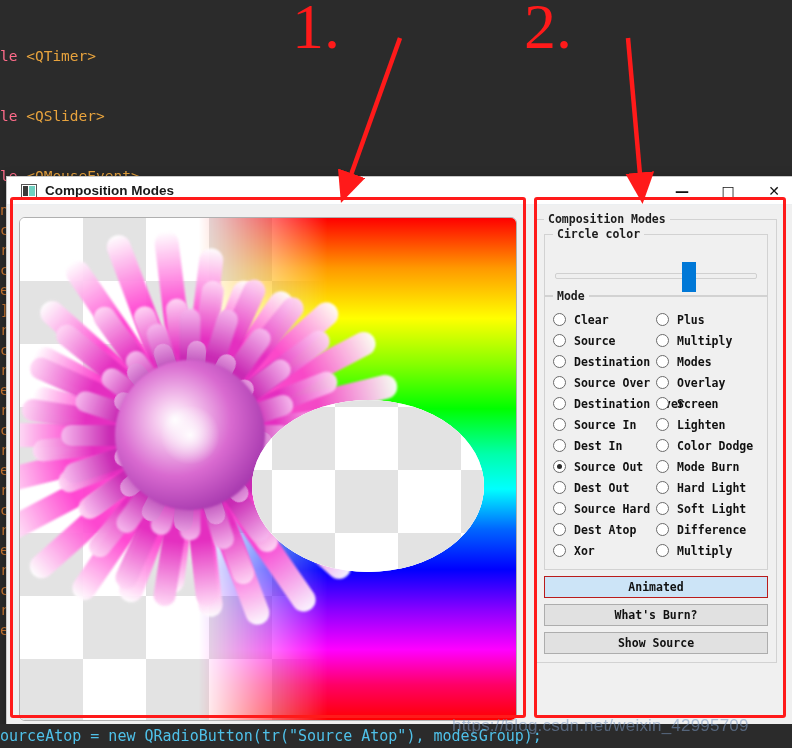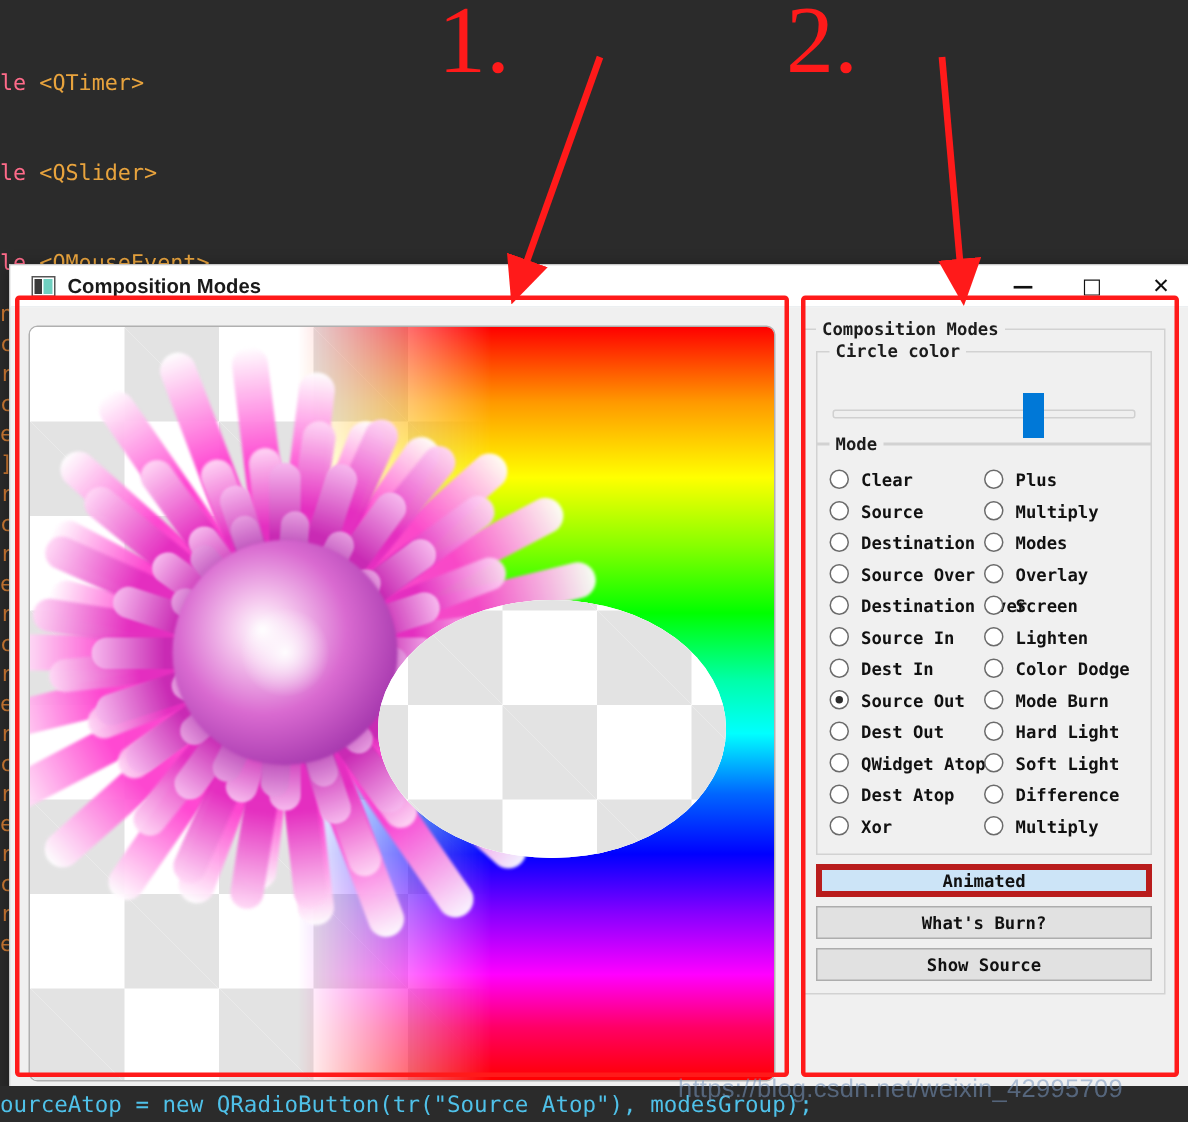--- a/index.html
+++ b/index.html
@@ -266,21 +266,21 @@
     height: 22px;
     margin-top: 6px;
     background: #e1e1e1;
     border: 1px solid #adadad;
     font-family: "DejaVu Sans Mono", "Liberation Mono", monospace;
     font-size: 11.5px;
     color: #111;
   }
   .btn.primary {
     background: #cce4f7;
-    border: 4px solid #b91c1c;
+    border: 1px solid #b91c1c;
   }
 
   
   #annot { position: absolute; inset: 0; pointer-events: none; }
   .redbox {
     position: absolute;
     border: 3px solid #ff1a1a;
     border-radius: 3px;
   }
   #redbox-1 { left: 10px;  top: 197px; width: 516px; height: 521px; }
@@ -508,21 +508,21 @@
                   <div class="radio-row">
                     <span class="radio checked"></span>
                     <span class="radio-label">Source Out</span>
                   </div>
                   <div class="radio-row">
                     <span class="radio"></span>
                     <span class="radio-label">Dest Out</span>
                   </div>
                   <div class="radio-row">
                     <span class="radio"></span>
-                    <span class="radio-label">QWidget Atop</span>
+                    <span class="radio-label">Source Hard</span>
                   </div>
                   <div class="radio-row">
                     <span class="radio"></span>
                     <span class="radio-label">Dest Atop</span>
                   </div>
                   <div class="radio-row">
                     <span class="radio"></span>
                     <span class="radio-label">Xor</span>
                   </div>
                 </div>

